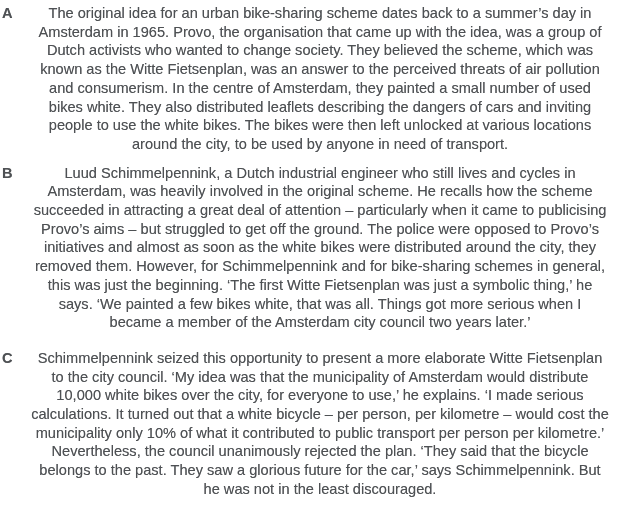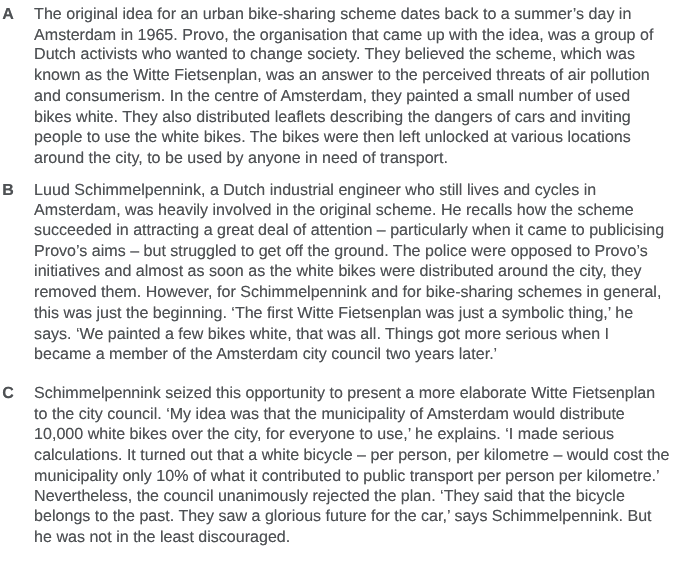--- a/index.html
+++ b/index.html
@@ -24,21 +24,21 @@
   .para-gap-bc { margin-bottom: 17px; }
   .para-label {
     flex: 0 0 29px;
     width: 29px;
     font-weight: bold;
     letter-spacing: 0.2px;
   }
   .para-text {
     flex: 1 1 auto;
     max-width: 578px;
-    text-align: left;
+    text-align: center;
   }
 </style>
 </head>
 <body>
 
 <div class="page">
 
   <div class="para para-gap-ab">
     <div class="para-label">A</div>
     <div class="para-text">The original idea for an urban bike-sharing scheme dates back to a summer’s day in Amsterdam in 1965. Provo, the organisation that came up with the idea, was a group of Dutch activists who wanted to change society. They believed the scheme, which was known as the Witte Fietsenplan, was an answer to the perceived threats of air pollution and consumerism. In the centre of Amsterdam, they painted a small number of used bikes white. They also distributed leaflets describing the dangers of cars and inviting people to use the white bikes. The bikes were then left unlocked at various locations around the city, to be used by anyone in need of transport.</div>

